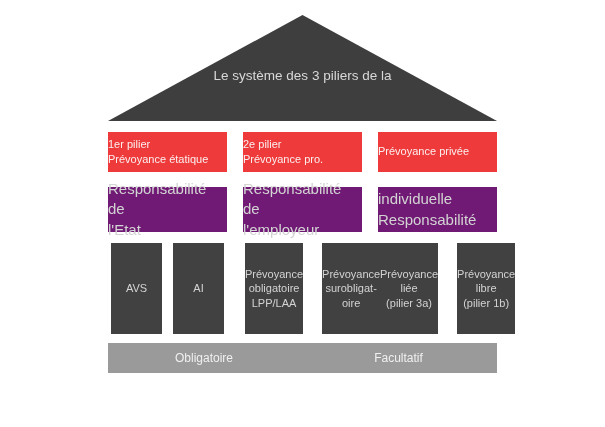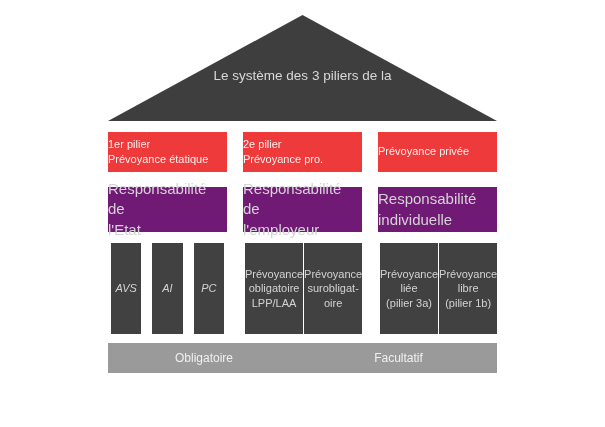--- a/index.html
+++ b/index.html
@@ -19,22 +19,22 @@
   .row-resp{top:187px;height:45px;}
   .row-cols{top:243px;height:91px;}
   .row-footer{top:343px;height:30px;}
   .box{
     width:119px;display:flex;flex-direction:column;justify-content:center;
     text-align:left;box-sizing:border-box;
   }
   .red{background:#ee3a3a;color:#fceeee;font-size:11px;line-height:1.4;}
   .dark{background:#701a75;color:#d3d3d3;font-size:15px;line-height:1.35;}
   .group{width:119px;display:flex;box-sizing:border-box;}
-  .group-1{gap:11px;padding:0 3px;font-style:italic;}
-  .group-2,.group-3{gap:1px;padding:0 2px;}
+  .group-1{gap:11px;padding:0 3px;}
+  .group-2,.group-3{gap:19px;padding:0 2px;}
   .col{
     flex:1;background:#414141;color:#d3d3d3;font-size:11px;line-height:1.3;
     display:flex;flex-direction:column;justify-content:center;text-align:center;
   }
   .col .sub{display:block;}
   .bar{
     background:#9a9a9a;color:#f0f0f0;font-size:12px;
     display:flex;align-items:center;justify-content:center;
   }
   .bar-left{width:192px;}
@@ -70,36 +70,33 @@
   <div class="row row-resp">
     <div class="box dark">
       <span class="ln">Responsabilité de</span>
       <span class="ln">l'Etat</span>
     </div>
     <div class="box dark">
       <span class="ln">Responsabilité de</span>
       <span class="ln">l'employeur</span>
     </div>
     <div class="box dark">
+      <span class="ln">individuelle</span>
       <span class="ln">Responsabilité</span>
-      <span class="ln">individuelle</span>
     </div>
   </div>
 
   <div class="row row-cols">
 
     <div class="group group-1">
       <div class="col">
         <span class="ln">AVS</span>
       </div>
       <div class="col">
         <span class="ln">AI</span>
-      </div>
-      <div class="col">
-        <span class="ln">PC</span>
       </div>
     </div>
 
     <div class="group group-2">
       <div class="col">
         <span class="ln">Prévoyance</span>
         <span class="ln">obligatoire</span>
         <span class="ln">LPP/LAA</span>
       </div>
       <div class="col">

